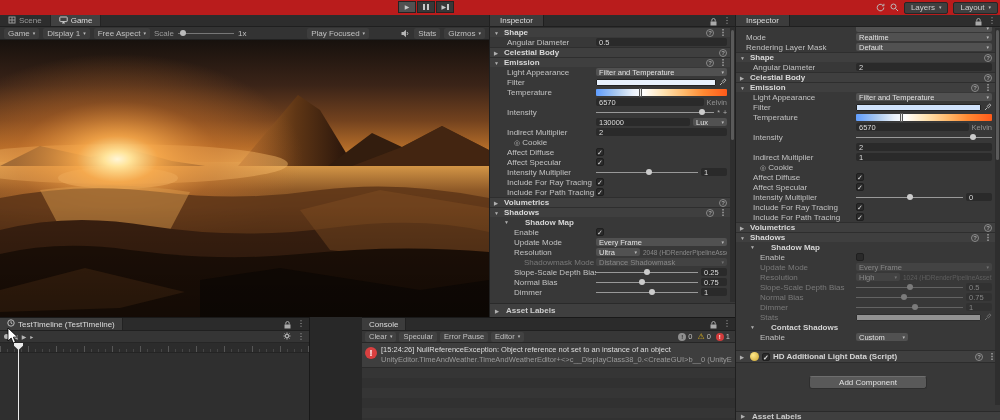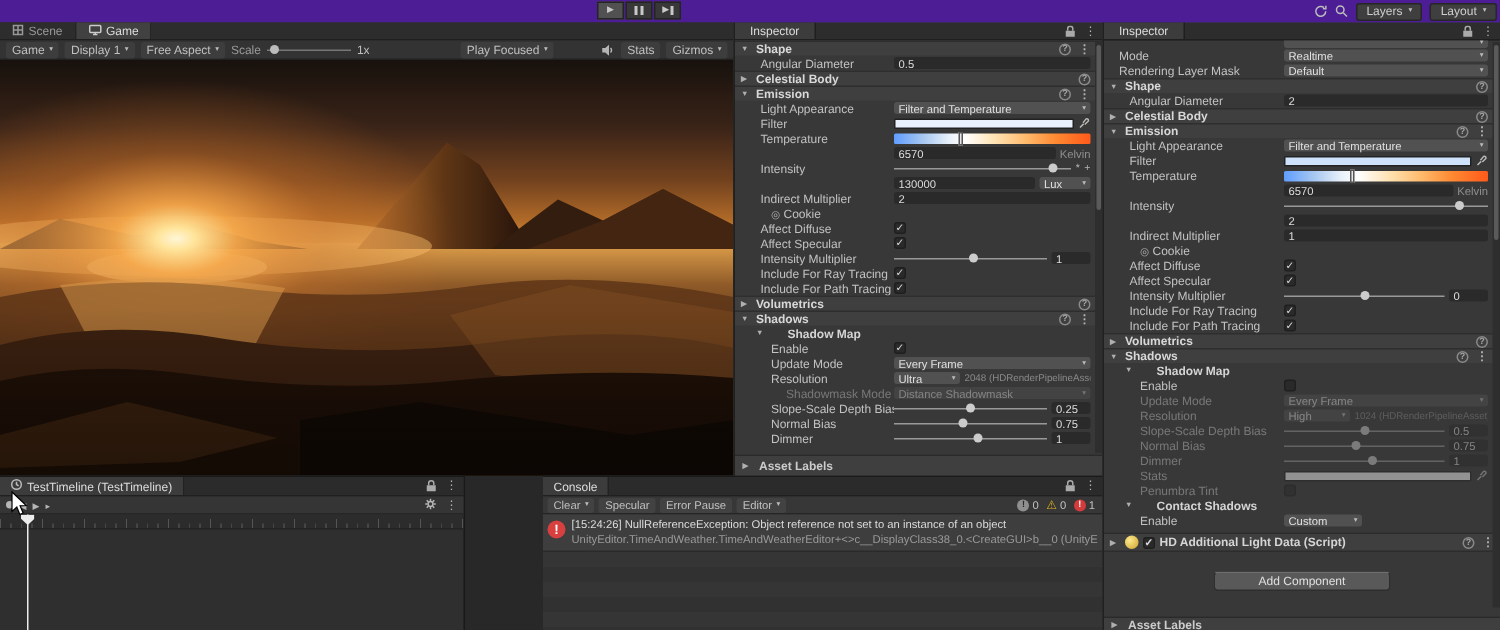--- a/index.html
+++ b/index.html
@@ -5,21 +5,21 @@
   *{margin:0;padding:0;box-sizing:border-box}
   html,body{width:1000px;height:420px;overflow:hidden}
   body{background:#282828;font-family:"Liberation Sans",sans-serif;color:#c8c8c8;position:relative}
   .spacer{flex:1}
   .caret{font-size:5px;color:#bbb;line-height:1}
   .kebab{color:#b5b5b5;font-size:8px;line-height:1;margin-left:2px}
   .help{width:8px;height:8px;border:1px solid #8a8a8a;border-radius:50%;color:#a5a5a5;font-size:6px;line-height:7px;text-align:center;flex:none}
   .fold{font-size:5px;color:#b0b0b0;width:7px;flex:none}
 
   
-  .topbar{position:absolute;left:0;top:0;width:1000px;height:19px;background:#4c1d95;border-bottom:1px solid #191919}
+  .topbar{position:absolute;left:0;top:0;width:1000px;height:19px;background:#b91c1c;border-bottom:1px solid #191919}
   .transport{position:absolute;left:398px;top:1px;display:flex;gap:1px}
   .tbtn{width:18px;height:12px;background:#383838;border:1px solid #242424;display:flex;align-items:center;justify-content:center;color:#c8c8c8}
   .tbtn.active{background:#515151}
   .playtri{font-size:6px;line-height:1}
   .pausebars{display:flex;gap:1.5px}
   .pausebars i{width:2px;height:6px;background:#c8c8c8}
   .stepic{display:flex;align-items:center;font-size:6px;line-height:1}
   .stepic i{width:1.5px;height:6px;background:#c8c8c8;margin-left:1px}
   .top-right{position:absolute;right:2px;top:1px;display:flex;align-items:center;gap:5px;height:13px}
   .ddbtn{height:12px;background:#3f3f3f;border:1px solid #262626;border-radius:2px;padding:0 6px;font-size:8px;display:flex;gap:4px;align-items:center;color:#cecece}
@@ -92,21 +92,21 @@
   .check{width:8px;height:8px;background:#2a2a2a;border:1px solid #1f1f1f;border-radius:2px;font-size:7px;line-height:7px;color:#ddd;text-align:center;flex:none}
   .gbar{flex:1;height:7px;border-radius:1px;position:relative;background:linear-gradient(90deg,#5f9dff 0%,#a8c8f0 15%,#e8f0fa 28%,#ffffff 36%,#ffe2b0 52%,#ffb869 68%,#ff8a33 82%,#ff5a1a 100%)}
   .gthumb{position:absolute;top:-1px;width:3px;height:9px;background:#e8e8e8;border:1px solid #555;margin-left:-2px}
   .cbar{flex:1;height:7px;border-radius:1px;border:1px solid #222}
   .edrop{flex:none;display:flex}
   .unit{color:#909090;font-size:7.5px;flex:none}
   .suffix{color:#8a8a8a;font-size:6.5px;white-space:nowrap;overflow:hidden;flex:1}
   .mini{color:#b5b5b5;font-size:7px;flex:none;line-height:1}
   .cookiecirc{font-size:7px;color:#b5b5b5}
   .cliprow{height:5px;overflow:hidden;align-items:flex-end}
-  .comp-header{height:13px;background:#3f3f3f;border-top:1px solid #2c2c2c;border-bottom:1px solid #2c2c2c;display:flex;align-items:center;gap:3px;padding:0 4px;font-size:8px;font-weight:bold;color:#d5d5d5;margin-top:3px}
+  .comp-header{height:13px;background:#3f3f3f;border-top:1px solid #2c2c2c;border-bottom:1px solid #2c2c2c;display:flex;align-items:center;gap:3px;padding:0 4px;font-size:8px;font-weight:bold;color:#d5d5d5;margin-top:8px}
   .comp-icon{width:9px;height:9px;border-radius:50%;background:radial-gradient(circle at 35% 35%,#ffe98a,#caa22e);flex:none}
   .add-btn{width:118px;height:13px;margin:13px auto 0;background:#595959;border:1px solid #2e2e2e;border-top-color:#6e6e6e;border-radius:3px;display:flex;align-items:center;justify-content:center;font-size:8px;color:#e0e0e0}
   .insp-footer{position:absolute;left:0;right:0;bottom:0;height:14px;background:#3f3f3f;border-top:1px solid #2a2a2a;display:flex;align-items:center;gap:4px;padding:0 5px;font-size:8px;font-weight:bold;color:#ccc}
   #insp2 .insp-footer{height:9px}
   .vscroll{position:absolute;right:0;top:13px;bottom:15px;width:5px;background:#2e2e2e}
   .vthumb{position:absolute;left:1px;right:1px;border-radius:2px;background:#5a5a5a}
   #insp1 .vthumb{top:2px;height:110px}
   #insp2 .vthumb{top:2px;height:130px}
 </style>
 </head>
@@ -806,26 +806,20 @@
         <span class="lbl" style="padding-left: 24px;">Stats</span>
         <div class="ctl">
           <span class="cbar" style="background: rgb(255, 255, 255);"></span>
           <span class="edrop">
             <svg width="8" height="8" viewBox="0 0 8 8">
               <path d="M1 7 L3.4 4.6 M3 3.8 L4.8 1.6 a1 1 0 0 1 1.6 1.3 L4.2 5" stroke="#b8b8b8" stroke-width="1" fill="none"></path>
             </svg>
           </span>
         </div>
       </div>
-      <div class="irow dis">
-        <span class="lbl" style="padding-left: 24px;">Penumbra Tint</span>
-        <div class="ctl">
-          <span class="check"></span>
-        </div>
-      </div>
       <div class="irow subsect" style="padding-left: 14px;">
         <span class="fold">▼</span>
         <span class="hlbl">Contact Shadows</span>
         <span class="spacer"></span>
       </div>
       <div class="irow">
         <span class="lbl" style="padding-left: 24px;">Enable</span>
         <div class="ctl">
           <div class="dd" style="flex: 0 0 auto; width: 52px;">
             <span class="val">Custom</span>

